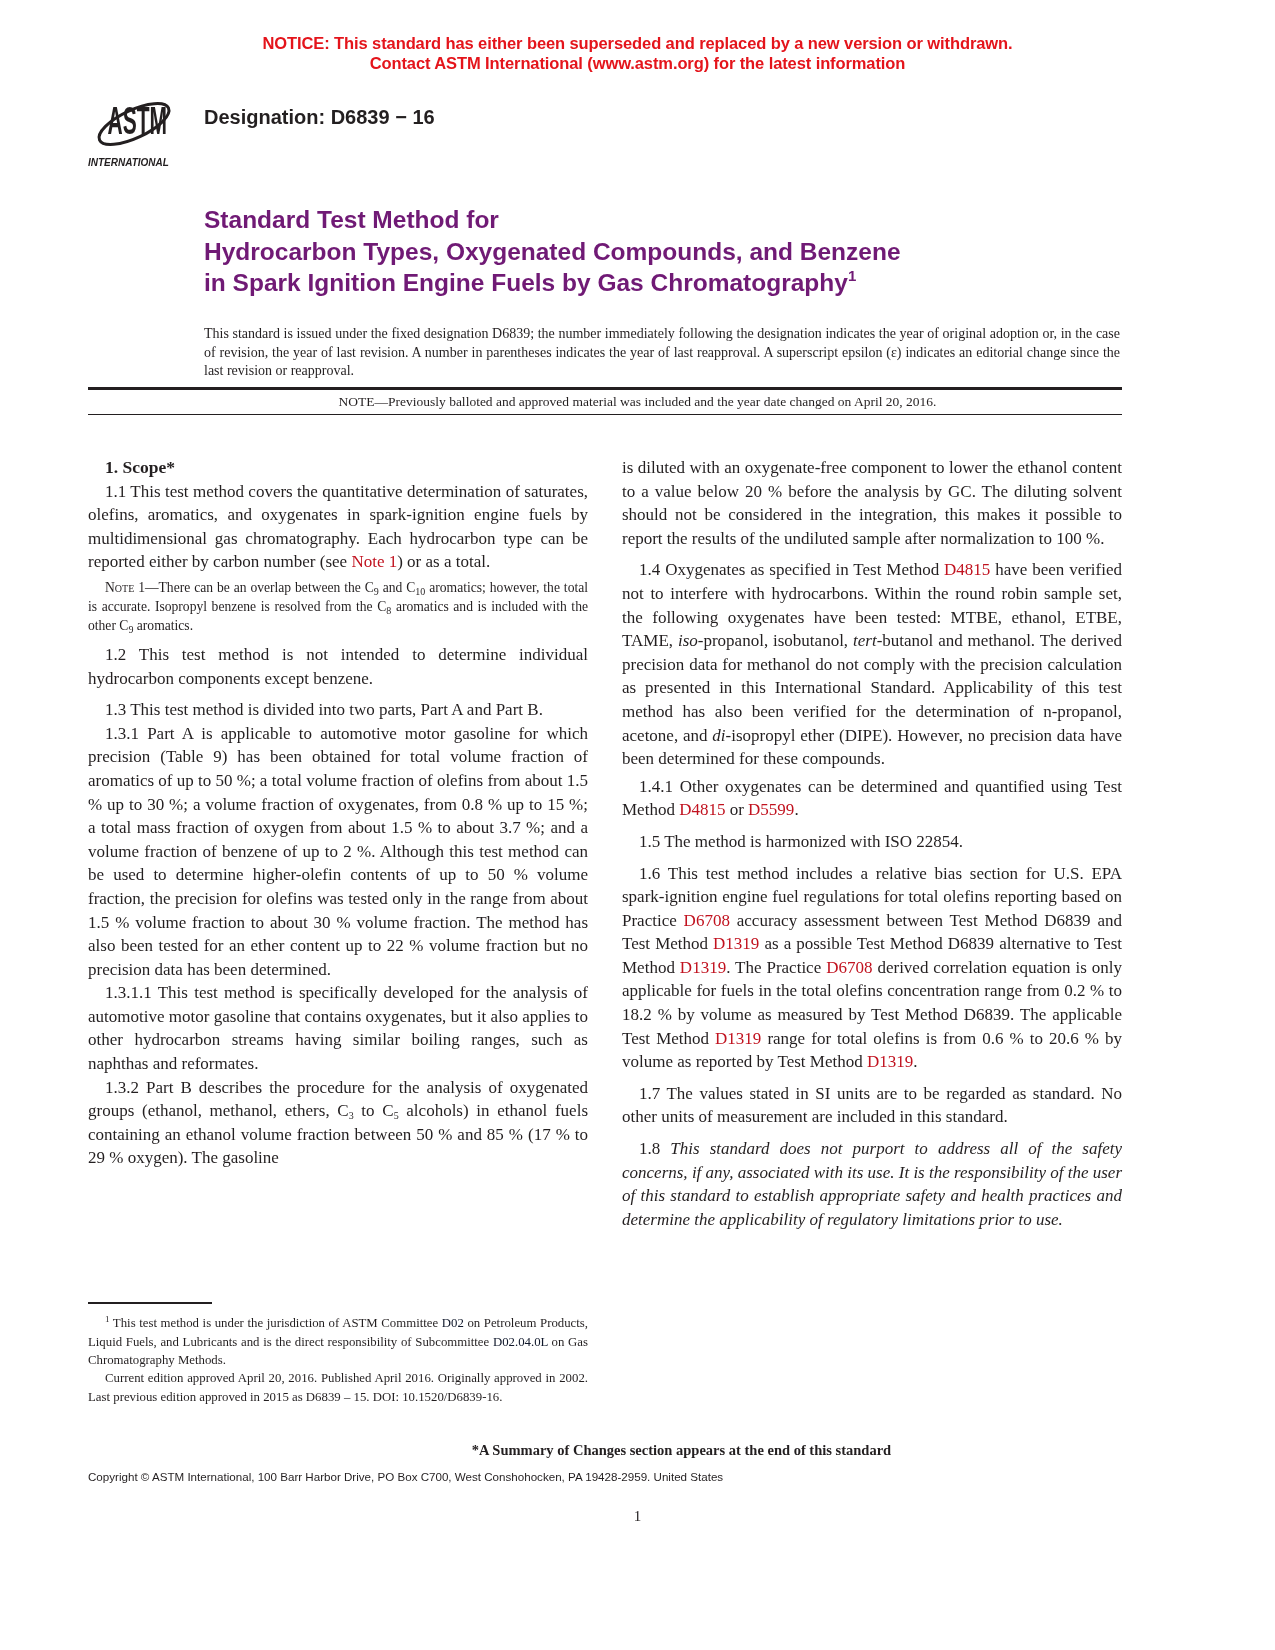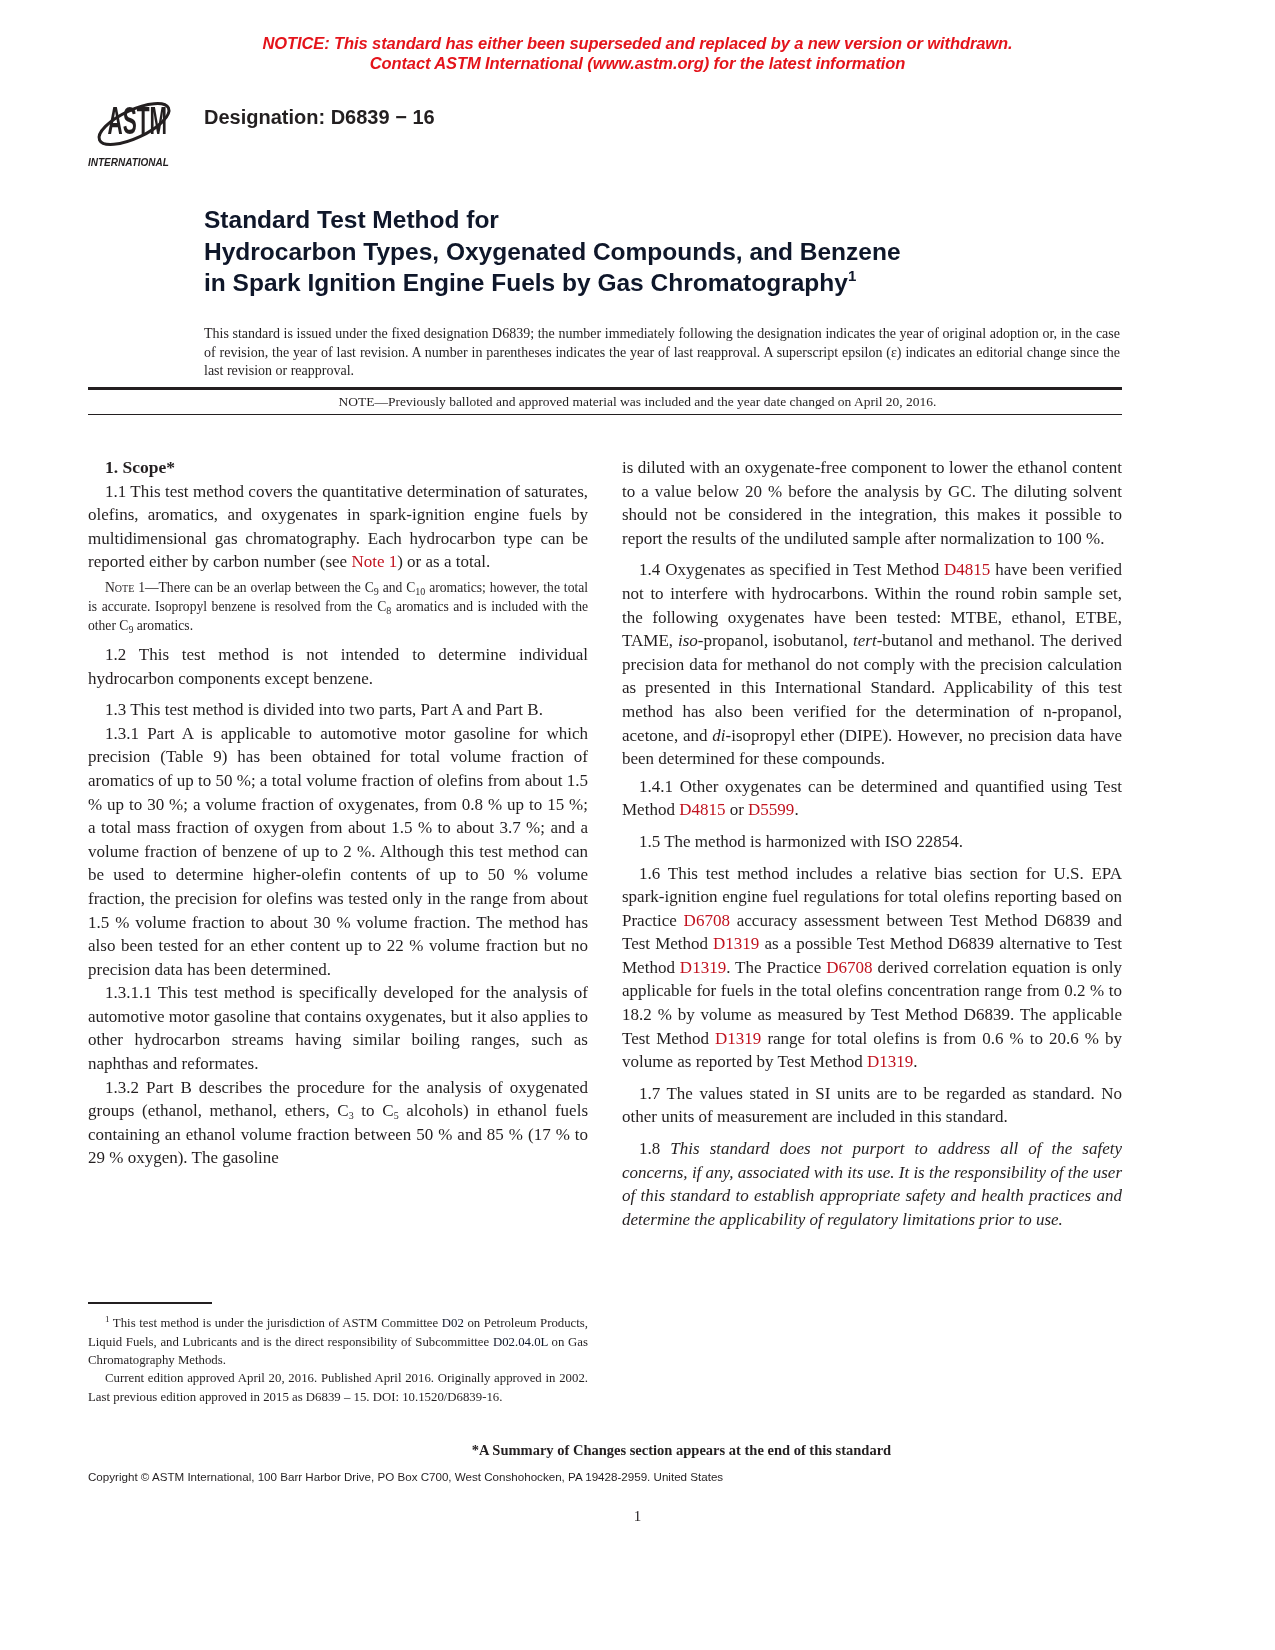--- a/index.html
+++ b/index.html
@@ -1,20 +1,20 @@
 <!DOCTYPE html>
 <html><head>
 <meta charset="utf-8">
 <style>
   html, body { margin:0; padding:0; background:#ffffff; }
   body { width:1275px; height:1650px; position:relative; overflow:hidden; color:#231f20; }
-  .notice { position:absolute; top:33px; left:0; width:1275px; text-align:center; color:#e4141b; font-family:"Liberation Sans", sans-serif; font-weight:bold; font-size:16.5px; line-height:20px; letter-spacing:-0.1px;font-style:italic; }
+  .notice { position:absolute; top:33px; left:0; width:1275px; text-align:center; color:#e4141b; font-family:"Liberation Sans", sans-serif; font-weight:bold; font-size:16.5px; line-height:20px; letter-spacing:-0.1px; }
   .logo { position:absolute; left:88px; top:90px; width:102px; height:80px; }
   .designation { position:absolute; left:204px; top:106px; font-family:"Liberation Sans", sans-serif; font-size:20px; font-weight:bold; color:#231f20; }
-  .title { position:absolute; left:204px; top:204px; width:900px; font-family:"Liberation Sans", sans-serif; font-weight:bold; font-size:24.5px; line-height:31.5px; color:#0f172a; }
+  .title { position:absolute; left:204px; top:204px; width:900px; font-family:"Liberation Sans", sans-serif; font-weight:bold; font-size:24.5px; line-height:31.5px; color:#701a75; }
   .title sup { font-size:15px; vertical-align:10px; line-height:0; }
   .issued { position:absolute; left:204px; top:325px; width:916px; font-family:"Liberation Serif", serif; font-size:14px; line-height:18.5px; text-align:justify; color:#231f20; }
   .rule { position:absolute; left:88px; top:387px; width:1034px; height:3px; background:#231f20; }
   .rule2 { position:absolute; left:88px; top:414px; width:1034px; height:1px; background:#231f20; }
   .note-top { position:absolute; left:0; top:394px; width:1275px; text-align:center; font-family:"Liberation Serif", serif; font-size:13.5px; color:#231f20; }
   .col { position:absolute; width:500px; font-family:"Liberation Serif", serif; font-size:17px; line-height:23.6px; color:#231f20; }
   .col.left { left:88px; top:456px; }
   .col.right { left:622px; top:456px; }
   .col p { margin:0; text-align:justify; text-indent:17px; }
   .col p.noind { text-indent:0; }

